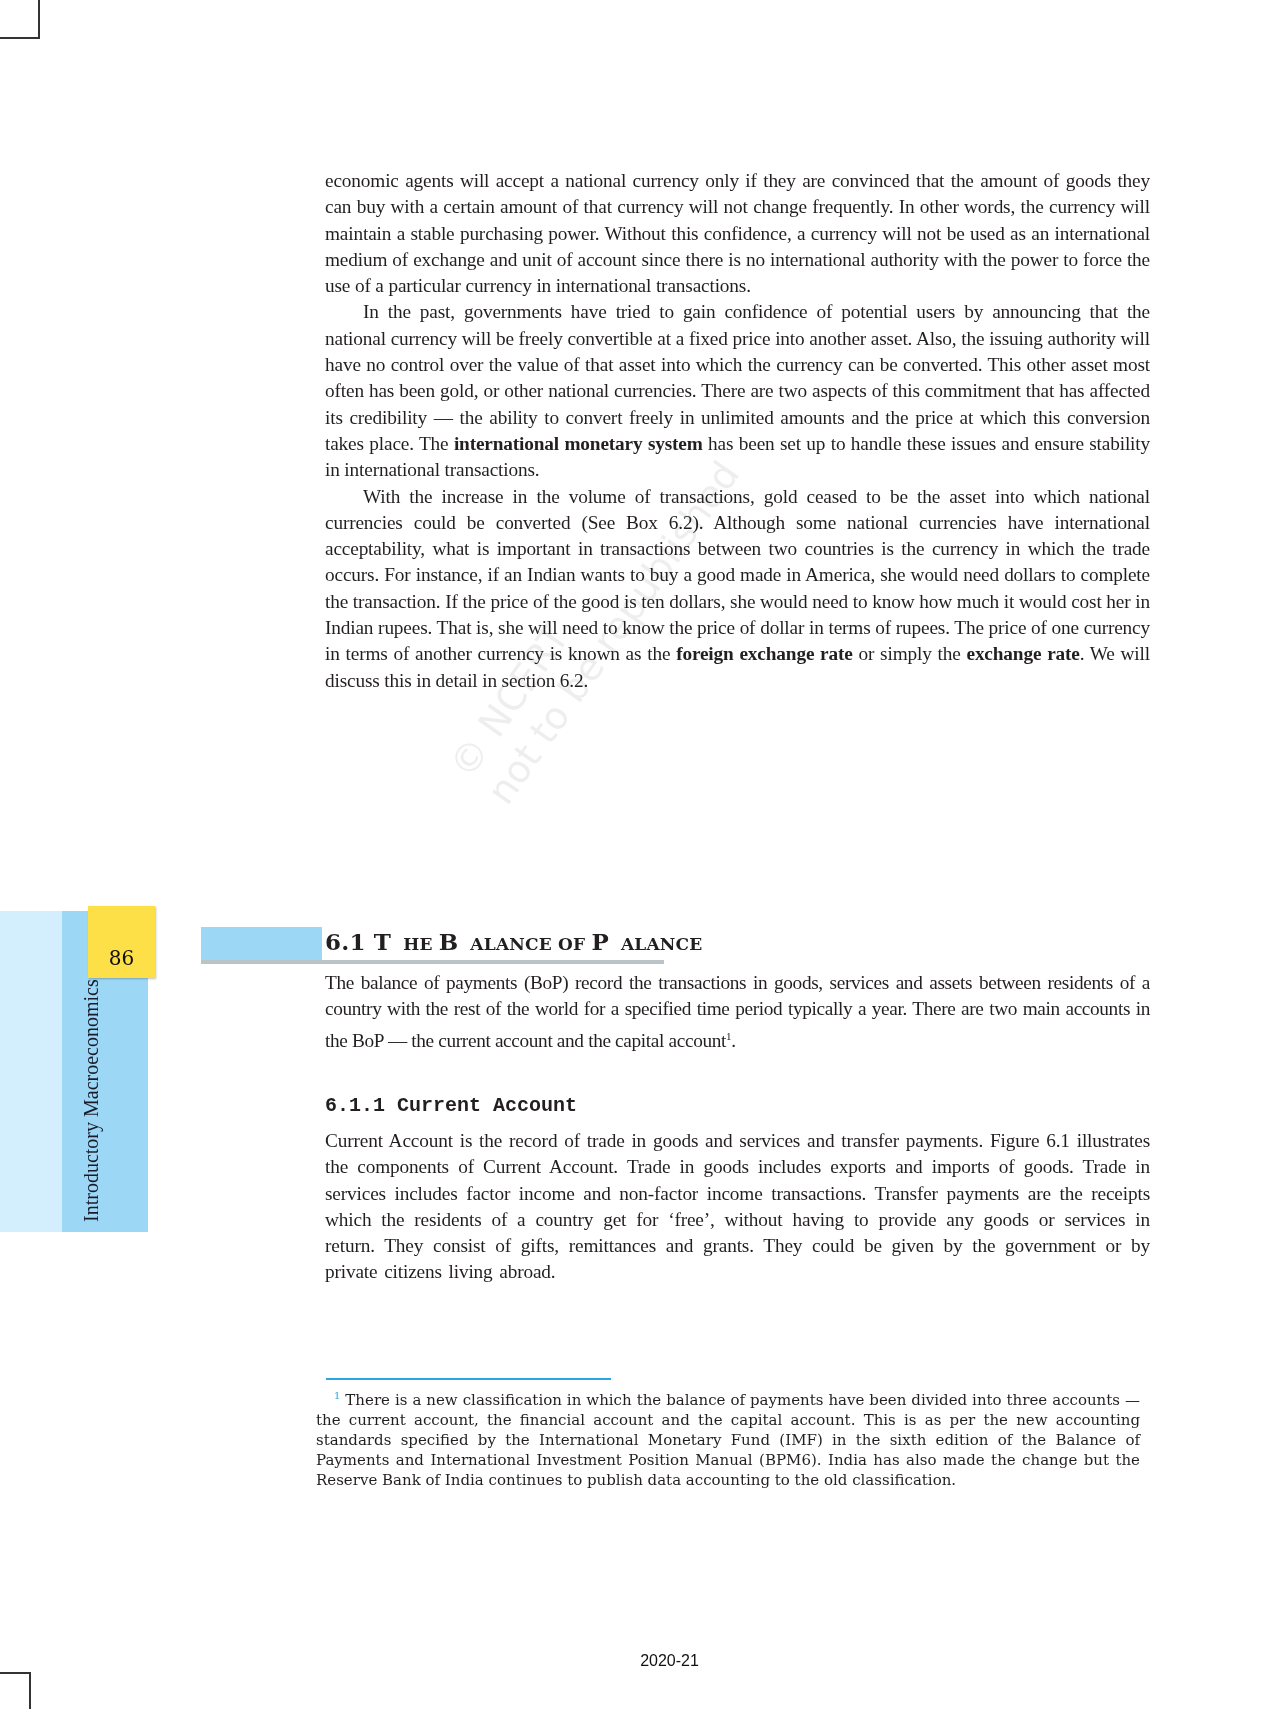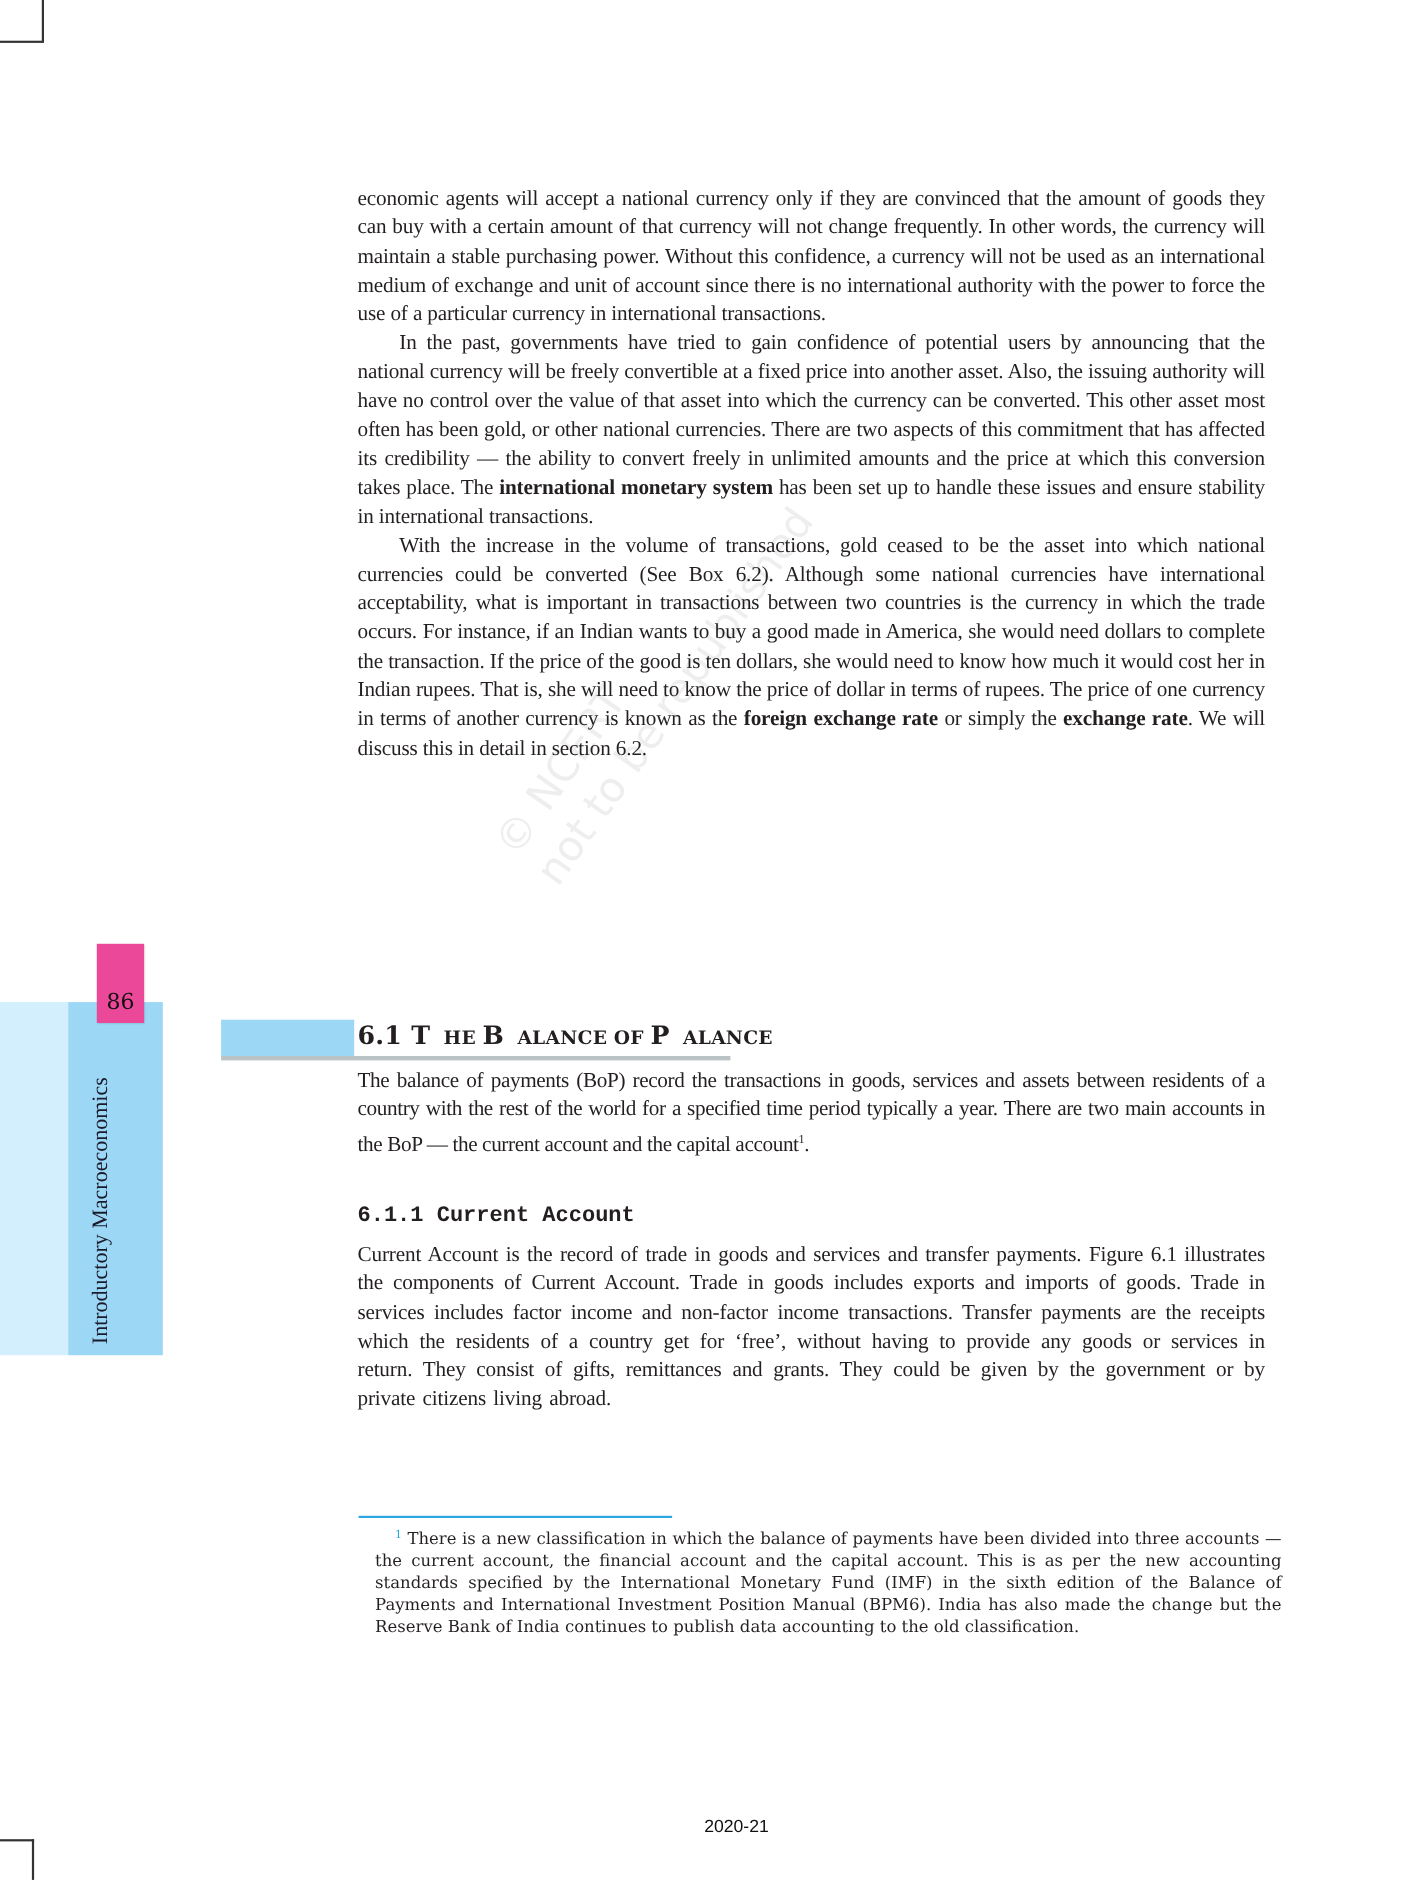--- a/index.html
+++ b/index.html
@@ -26,29 +26,29 @@
   .heading-underline { position:absolute; left:201px; top:960px; width:463px; height:4px; background:#bcc3c6; }
   .heading { position:absolute; left:325px; top:928px; font-family:"DejaVu Serif", serif; font-weight:bold;
              font-size:23px; letter-spacing:0.2px; white-space:nowrap; }
   .heading .sc { font-size:17px;margin-left:12px; }
 
   #block-2 { top:970px; letter-spacing:-0.35px; }
   .subheading { position:absolute; left:325px; top:1094px; font-family:Liberation Mono, monospace; font-weight:bold; font-size:20px; }
   #block-3 { top:1128px; word-spacing:2px; }
 
   .fn-rule { position:absolute; left:326px; top:1378px; width:285px; height:2px; background:#2aa7e0; }
-  .footnote { position:absolute; left:341px; top:1386px; width:824px; font-family:"DejaVu Serif", serif;
+  .footnote { position:absolute; left:316px; top:1386px; width:824px; font-family:"DejaVu Serif", serif;
               font-size:15px; line-height:20px; text-align:justify; }
   .footnote p { margin:0; text-indent:18px; }
   .footnote sup { color:#2aa7e0; font-size:10px; }
 
   
   .side-light { position:absolute; left:0; top:911px; width:62px; height:321px; background:#d3eefc; }
   .side-mid { position:absolute; left:62px; top:911px; width:86px; height:321px; background:#9cd8f6; }
-  .page-box { position:absolute; left:88px; top:858px; width:43px; height:72px; background:#ec4899;
+  .page-box { position:absolute; left:88px; top:906px; width:67px; height:72px; background:#fde047;
               box-shadow:1px 1px 2px rgba(0,0,0,0.25); }
   .page-num { position:absolute; left:0; right:0; bottom:8px; text-align:center;
               font-family:"DejaVu Serif", serif; font-size:20px; color:#111; }
   .side-title { position:absolute; left:80px; top:1222px; transform-origin:left top; transform:rotate(-90deg);
                 font-family:"Liberation Serif", serif; font-size:20px; color:#1a1a2a; white-space:nowrap; }
 
   .year { position:absolute; left:0; width:1275px; top:1652px; text-align:center;
           font-family:"Liberation Sans", sans-serif; font-size:16px; color:#111;padding-left:32px; }
 
   .watermark { position:absolute; left:440px; top:760px; width:420px; transform:rotate(-55deg);

